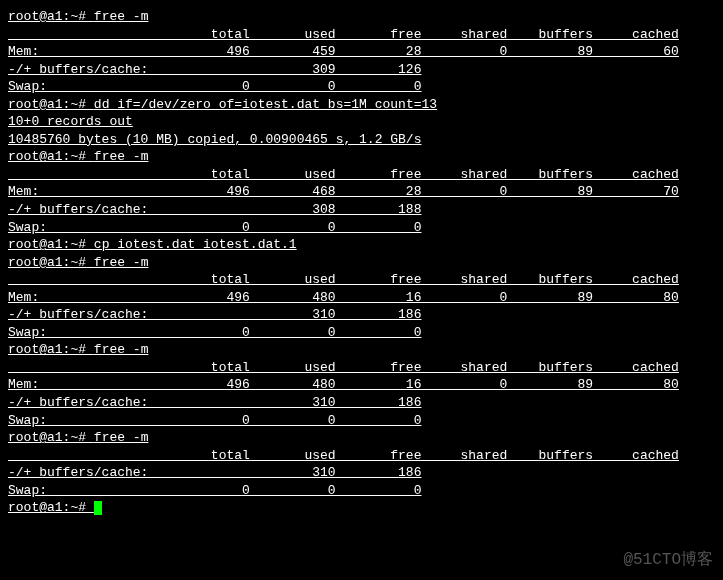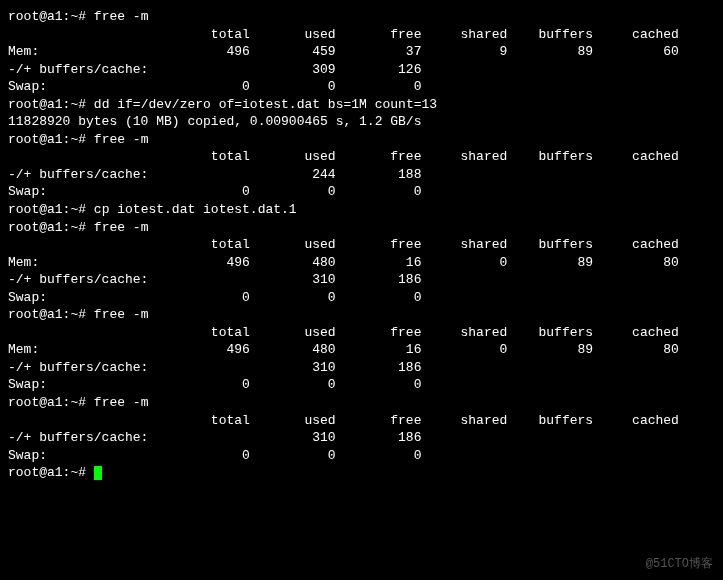--- a/index.html
+++ b/index.html
@@ -10,52 +10,55 @@
       font-family: 'Courier New', monospace;
       font-size: 13px;
       line-height: 1.35;
       width: 723px;
       height: 580px;
       box-sizing: border-box;
       position: relative;
     }
     .line {
       white-space: pre;
+      text-decoration: underline;
     }
     .prompt-user { color: #fff; }
     .prompt-cmd { color: #fff; }
     .cursor {
       display: inline-block;
       width: 8px;
       height: 14px;
       background: #00ff00;
       vertical-align: text-bottom;
     }
     .watermark {
       position: absolute;
       bottom: 8px;
       right: 10px;
       color: #555;
-      font-size: 12px;
+      font-size: 16px;
     }
   </style>
 </head>
 <body>
 
 <div id="terminal">
     <div class="line"><span class="prompt-user">root@a1:~#</span> <span class="prompt-cmd">free -m</span></div>
     <div class="line">                          total       used       free     shared    buffers     cached</div>
-    <div class="line">Mem:                        496        459         37          9         89         60</div>
+    <div class="line">Mem:                        496        459         28          0         89         60</div>
     <div class="line">-/+ buffers/cache:                     309        126</div>
     <div class="line">Swap:                         0          0          0</div>
     <div class="line"><span class="prompt-user">root@a1:~#</span> <span class="prompt-cmd">dd if=/dev/zero of=iotest.dat bs=1M count=13</span></div>
-    <div class="line">11828920 bytes (10 MB) copied, 0.00900465 s, 1.2 GB/s</div>
+    <div class="line">10+0 records out</div>
+    <div class="line">10485760 bytes (10 MB) copied, 0.00900465 s, 1.2 GB/s</div>
     <div class="line"><span class="prompt-user">root@a1:~#</span> <span class="prompt-cmd">free -m</span></div>
     <div class="line">                          total       used       free     shared    buffers     cached</div>
-    <div class="line">-/+ buffers/cache:                     244        188</div>
+    <div class="line">Mem:                        496        468         28          0         89         70</div>
+    <div class="line">-/+ buffers/cache:                     308        188</div>
     <div class="line">Swap:                         0          0          0</div>
     <div class="line"><span class="prompt-user">root@a1:~#</span> <span class="prompt-cmd">cp iotest.dat iotest.dat.1</span></div>
     <div class="line"><span class="prompt-user">root@a1:~#</span> <span class="prompt-cmd">free -m</span></div>
     <div class="line">                          total       used       free     shared    buffers     cached</div>
     <div class="line">Mem:                        496        480         16          0         89         80</div>
     <div class="line">-/+ buffers/cache:                     310        186</div>
     <div class="line">Swap:                         0          0          0</div>
     <div class="line"><span class="prompt-user">root@a1:~#</span> <span class="prompt-cmd">free -m</span></div>
     <div class="line">                          total       used       free     shared    buffers     cached</div>
     <div class="line">Mem:                        496        480         16          0         89         80</div>

